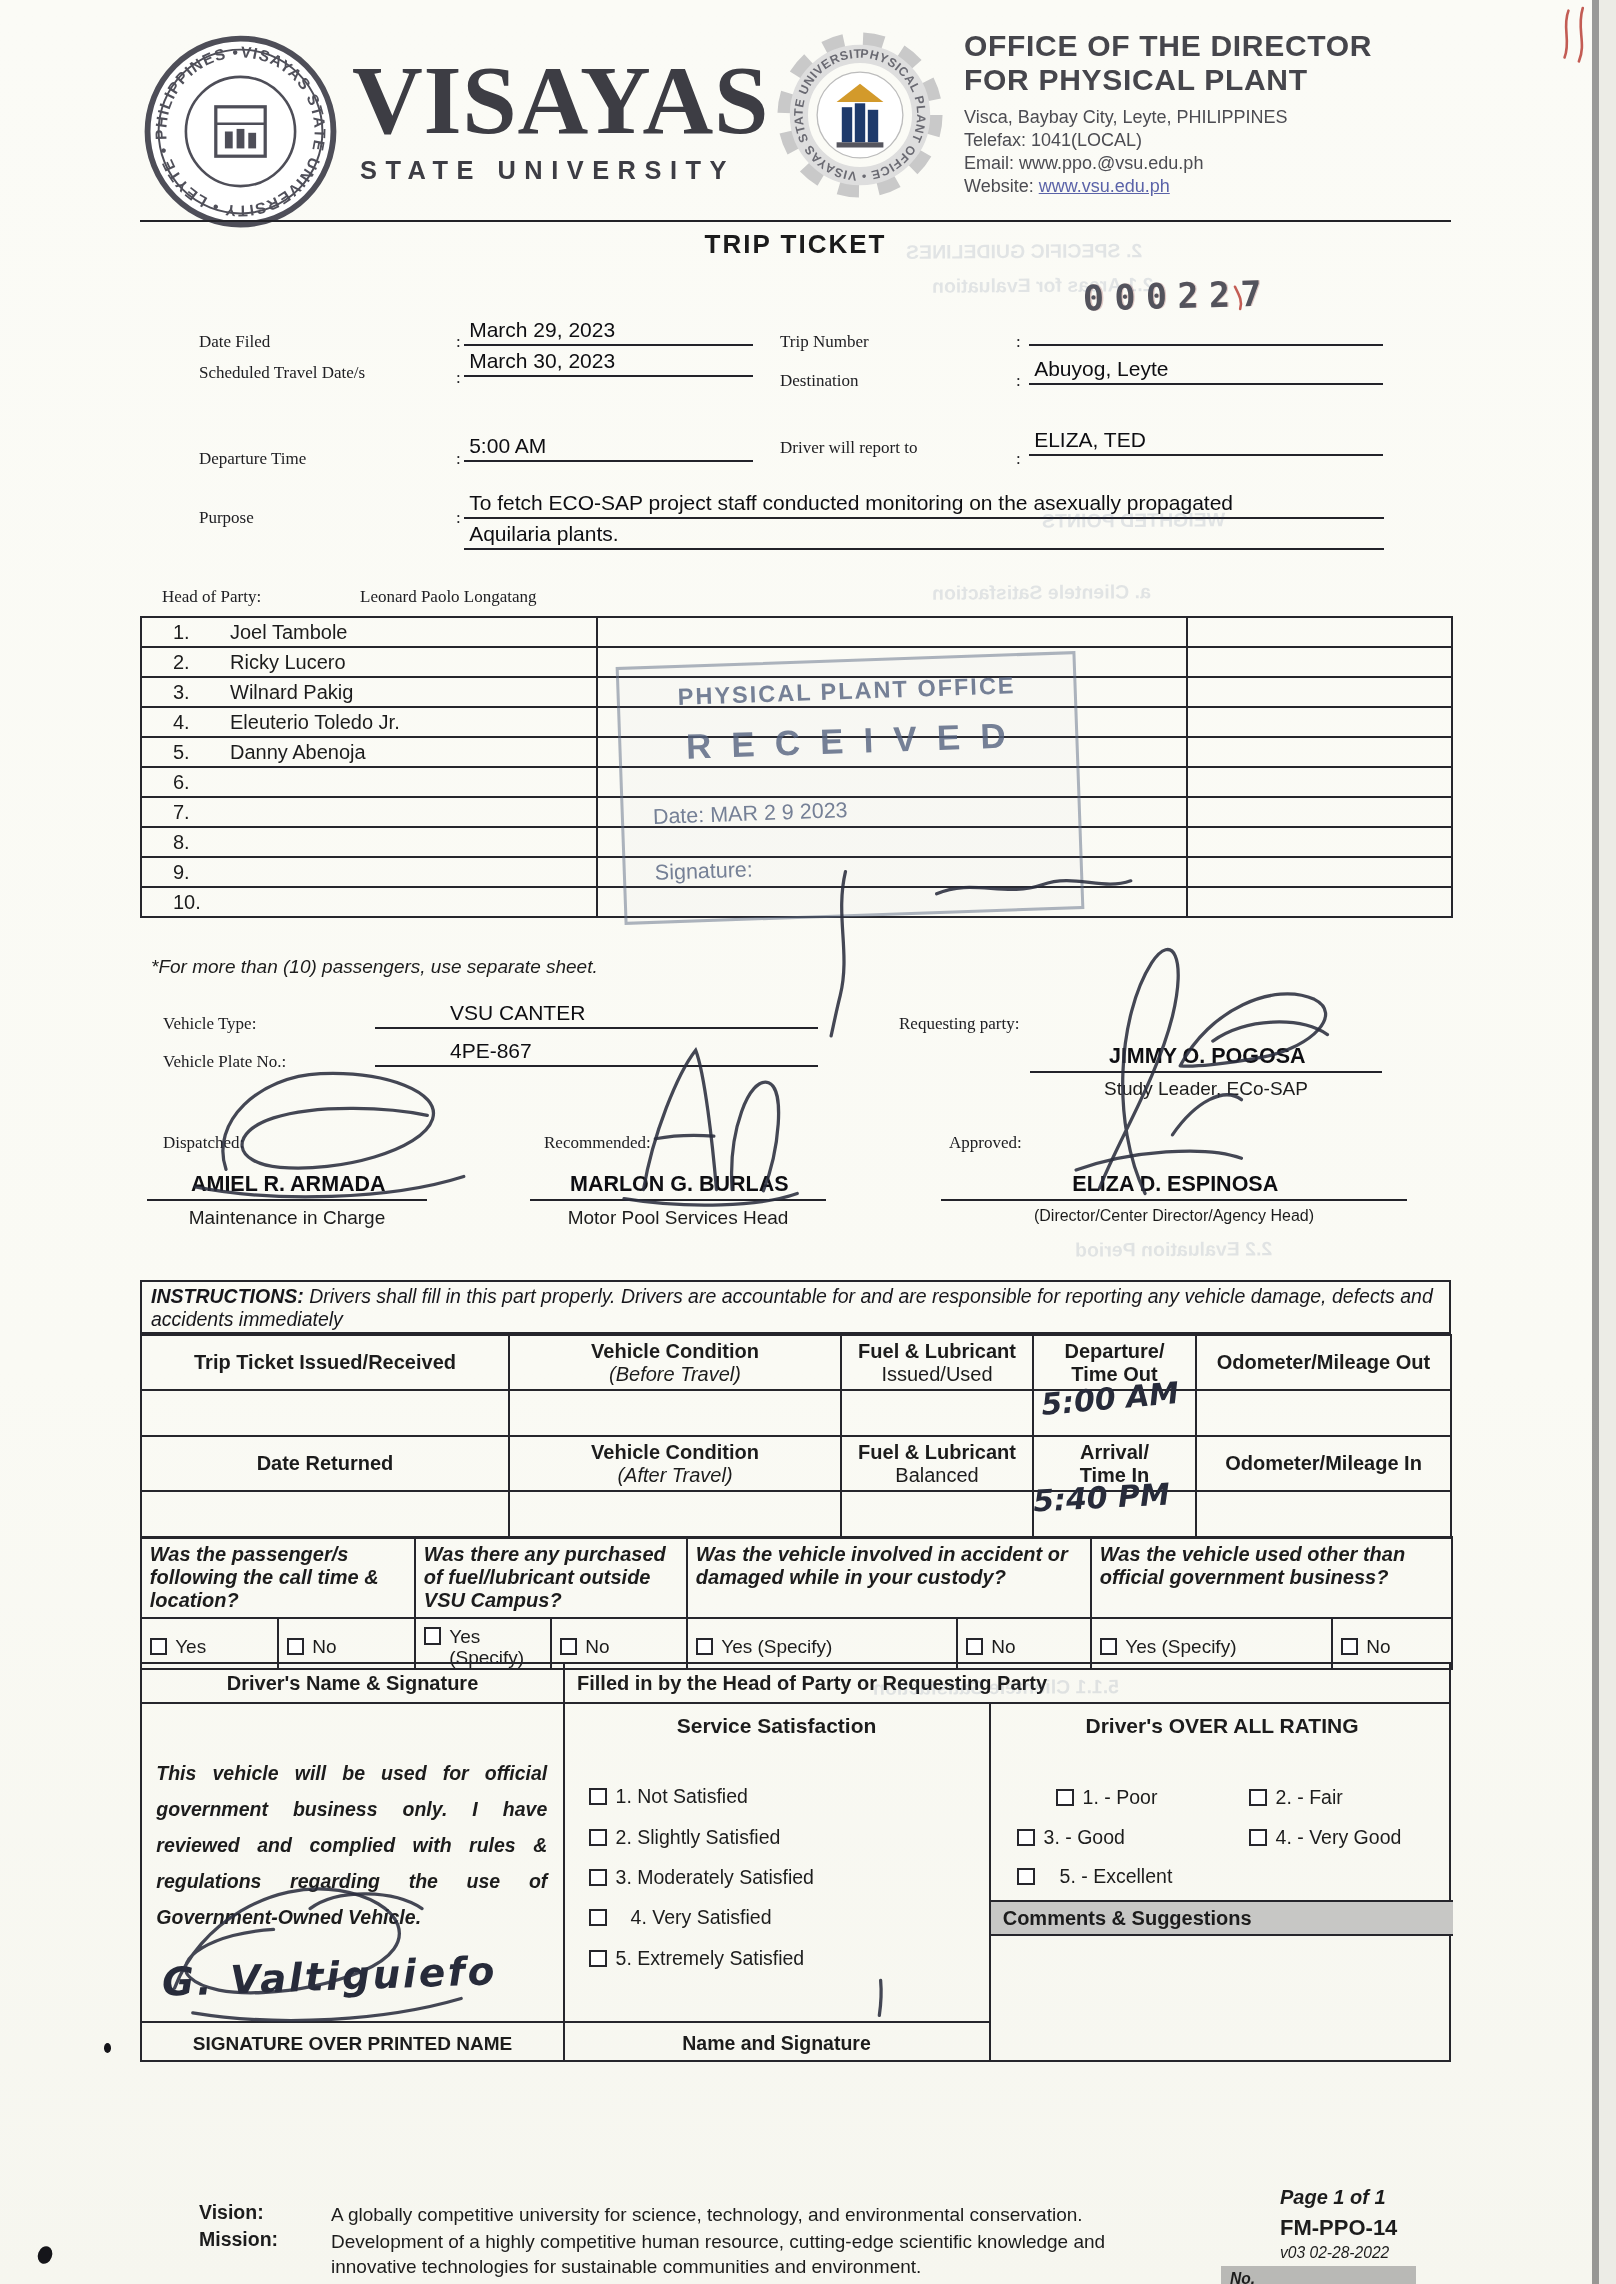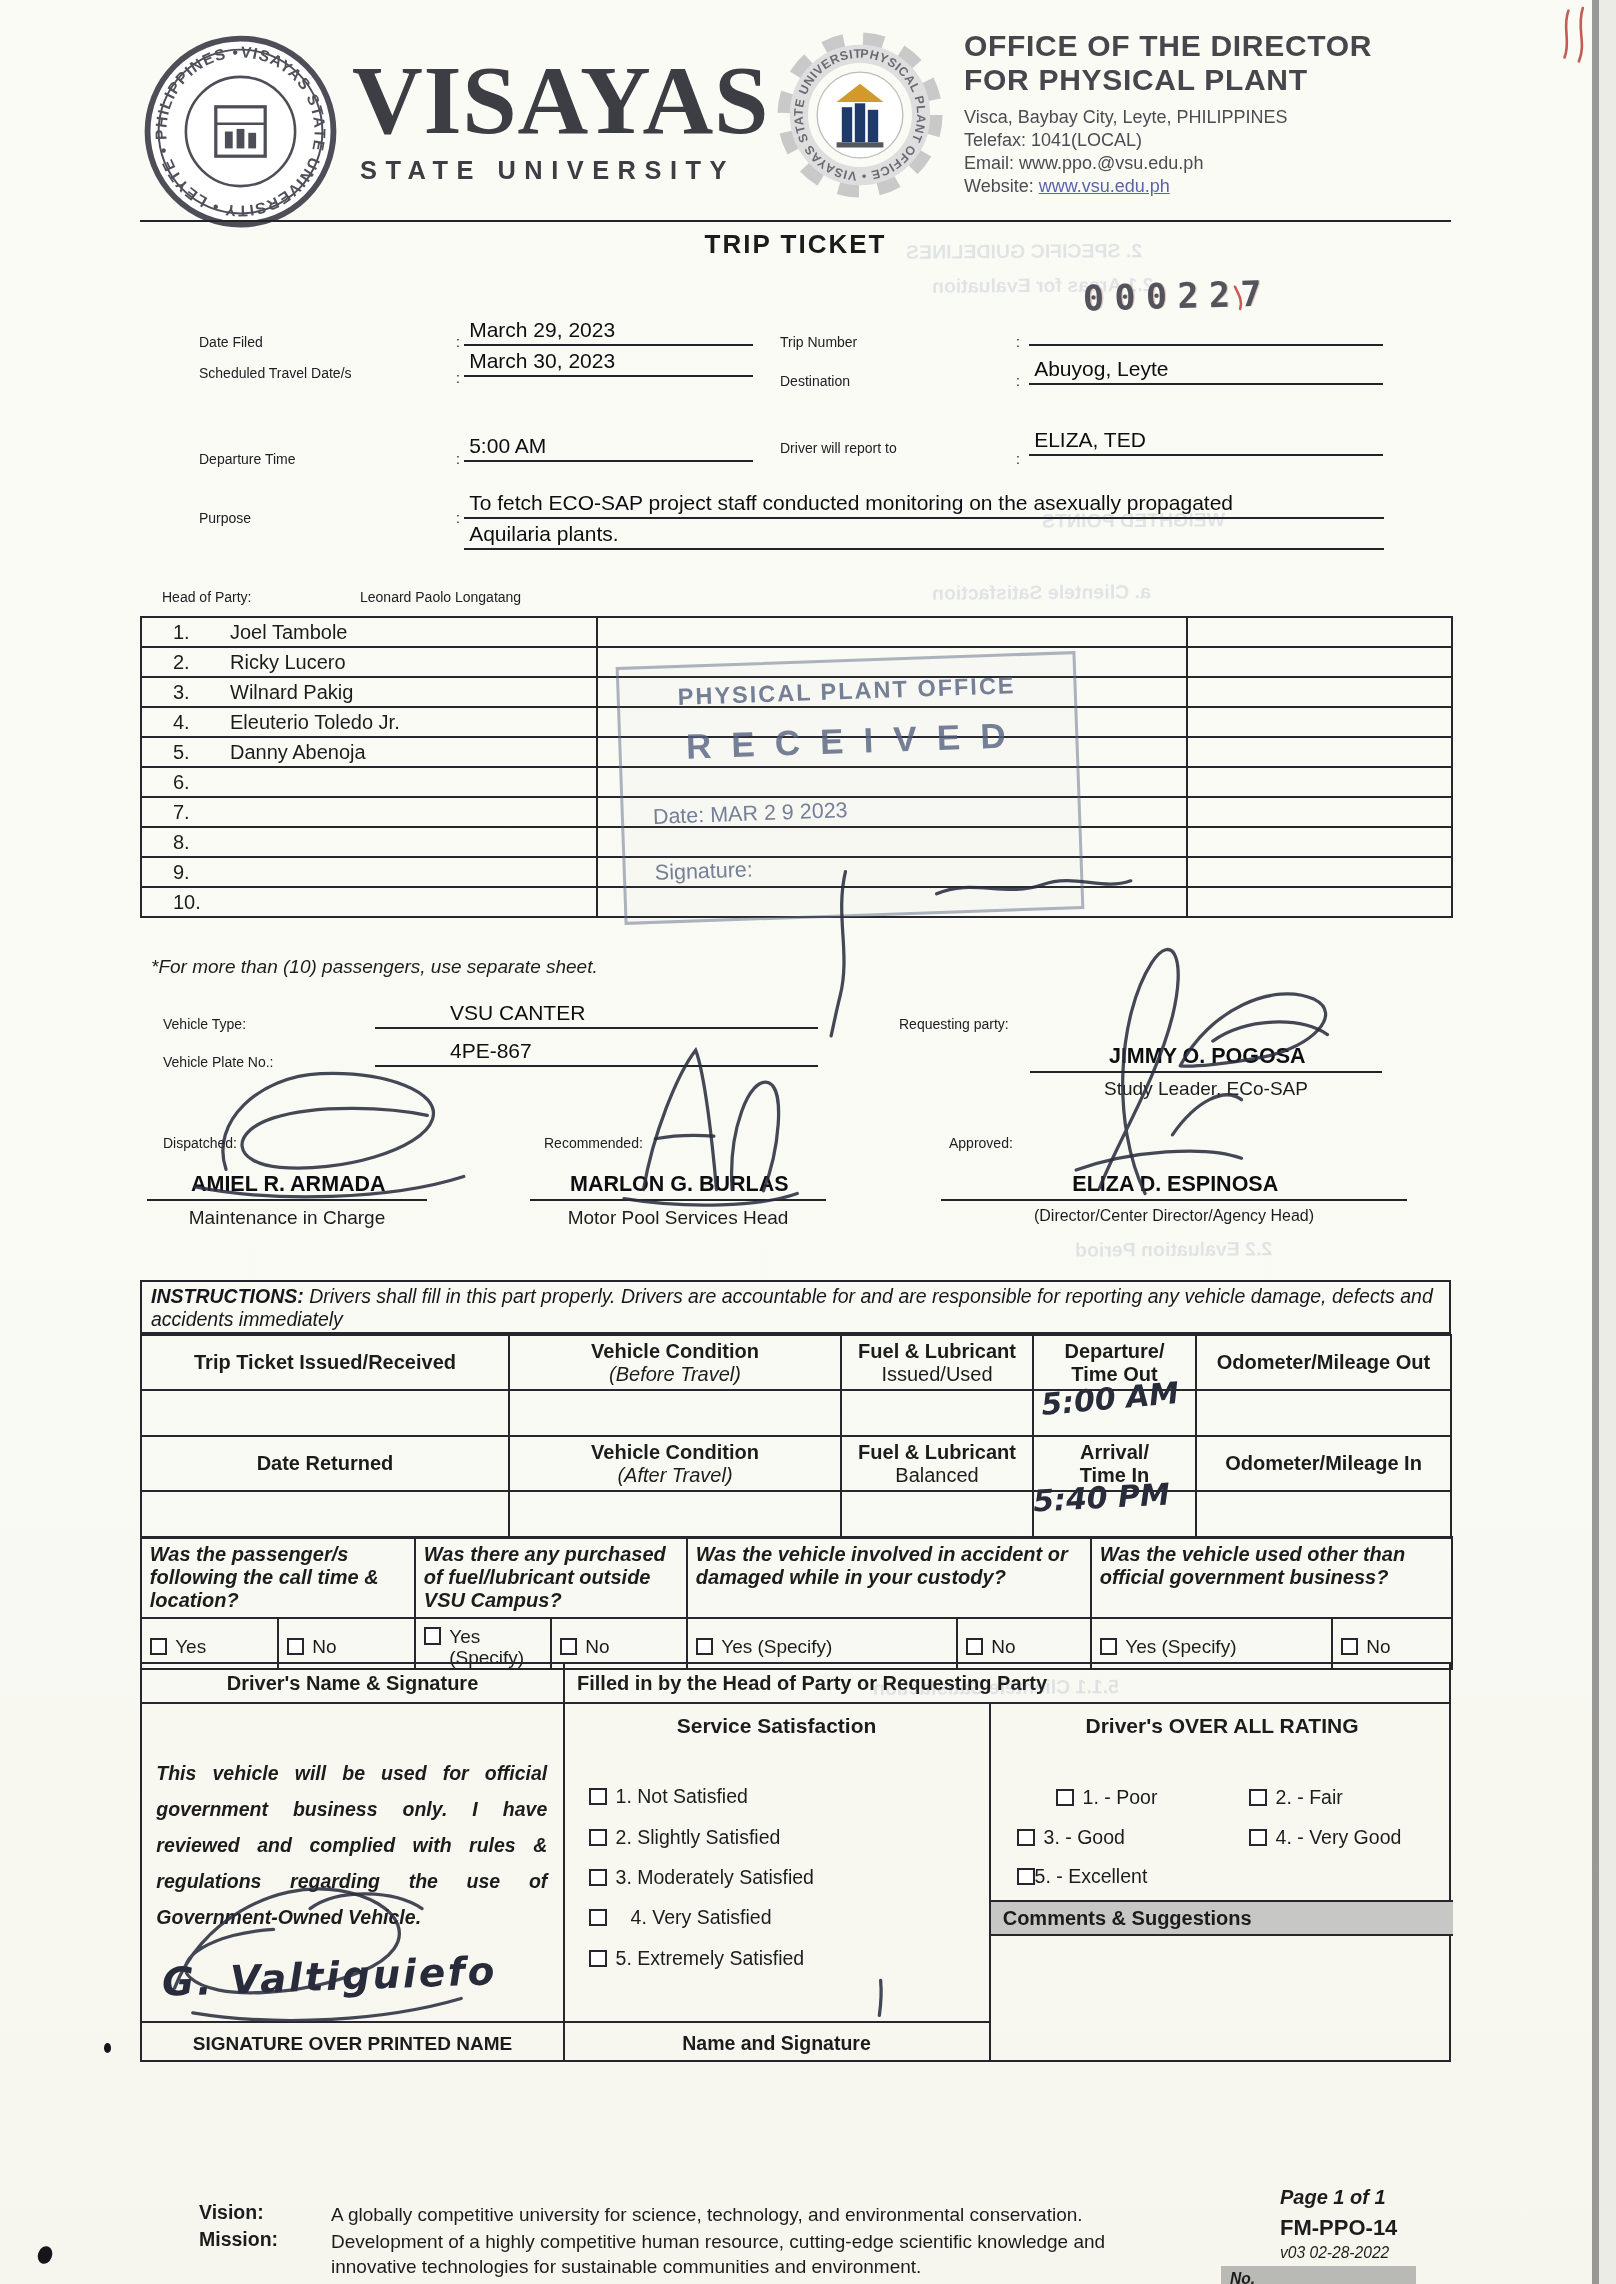--- a/index.html
+++ b/index.html
@@ -4,21 +4,21 @@
 <style>
   * { box-sizing: border-box; margin: 0; padding: 0; }
   html,body { width:1616px; height:2284px; }
   body { font-family:"Liberation Sans", sans-serif; color:#1c1c1c; background:#e6e6e2; }
   .page { position:relative; width:1616px; height:2284px; overflow:hidden;
           background:linear-gradient(180deg,#fbfbf6 0%,#fafaf4 60%,#f6f6ef 100%); }
   .abs { position:absolute; }
   .b { font-weight:bold; }
   .i { font-style:italic; }
   .center { text-align:center; }
-  .lbl { font-size:14px; line-height:26px; color:#202024; }
+  .lbl { font-size:17px; line-height:26px; color:#202024;font-family:Liberation Serif, serif; }
   .uval { position:absolute; border-bottom:2px solid #23232a; display:flex; align-items:flex-end;
           font-size:21px; color:#0e0e12; padding:0 2.6px 2px 5.2px; }
   .uval.cen { justify-content:center; }
   .pre { white-space:pre-line; }
   table { border-collapse:collapse; table-layout:fixed; }
   .grid td, .grid th { border:2px solid #26262c; font-size:20px; overflow:hidden; }
   .grid th { font-weight:bold; text-align:center; vertical-align:middle; }
   .pnum { display:inline-block; width:57px; }
   .hand { font-family:"DejaVu Sans", sans-serif; font-style:italic; font-weight:bold; color:#272b3a; position:absolute; white-space:nowrap; }
   .cb { display:inline-block; width:17.6px; height:17.6px; border:2px solid #26262c; background:#fff; flex:none; }
@@ -408,21 +408,21 @@
         <span class="pre">2. - Fair</span>
       </div>
     <div class="abs" style="left:875px;top:162px;display:flex;gap:9px;align-items:center;font-size:19.5px">
         <span class="cb"></span>
         <span class="pre">3. - Good</span>
       </div>
     <div class="abs" style="left:1107px;top:162px;display:flex;gap:9px;align-items:center;font-size:19.5px">
         <span class="cb"></span>
         <span class="pre">4. - Very Good</span>
       </div>
-    <div class="abs" style="left:875px;top:201px;display:flex;gap:0;align-items:center;font-size:19.5px">
+    <div class="abs" style="left:875px;top:201px;display:flex;gap:25px;align-items:center;font-size:19.5px">
         <span class="cb"></span>
         <span class="pre">5. - Excellent</span>
       </div>
 
     <div class="abs grayband b" style="left:849px;top:236px;width:462px;height:36px;font-size:20px;line-height:33px;padding-left:11.7px">Comments &amp; Suggestions</div>
   </div>
 
   <div class="hand" style="left:162px;top:1954px;font-size:39px;letter-spacing:2.6px;transform:rotate(-2deg)">G. Valtiguiefo</div>
 
   <div class="abs b" style="left:199px;top:2201px;font-size:19.5px">Vision:</div>

